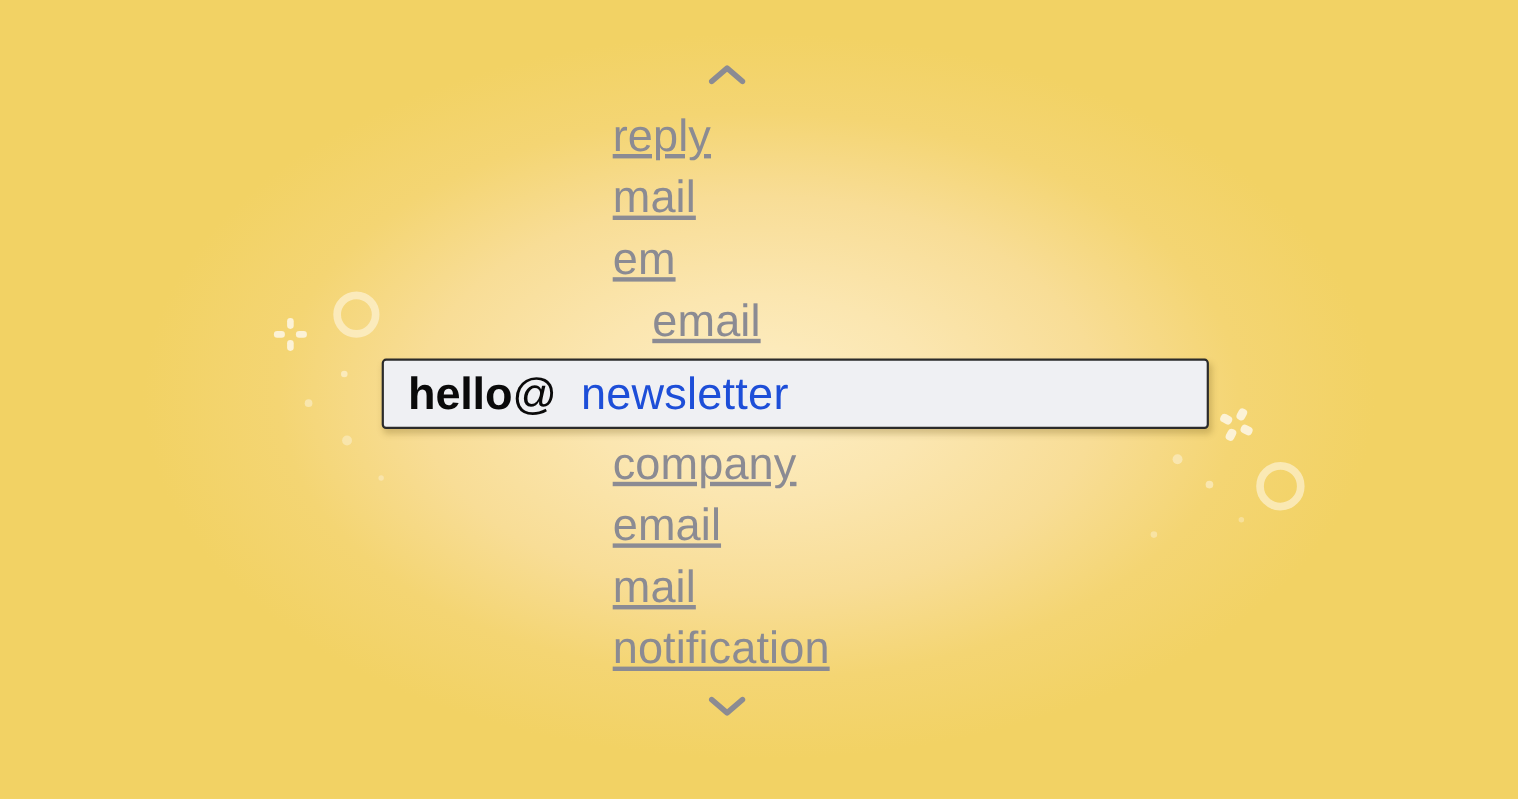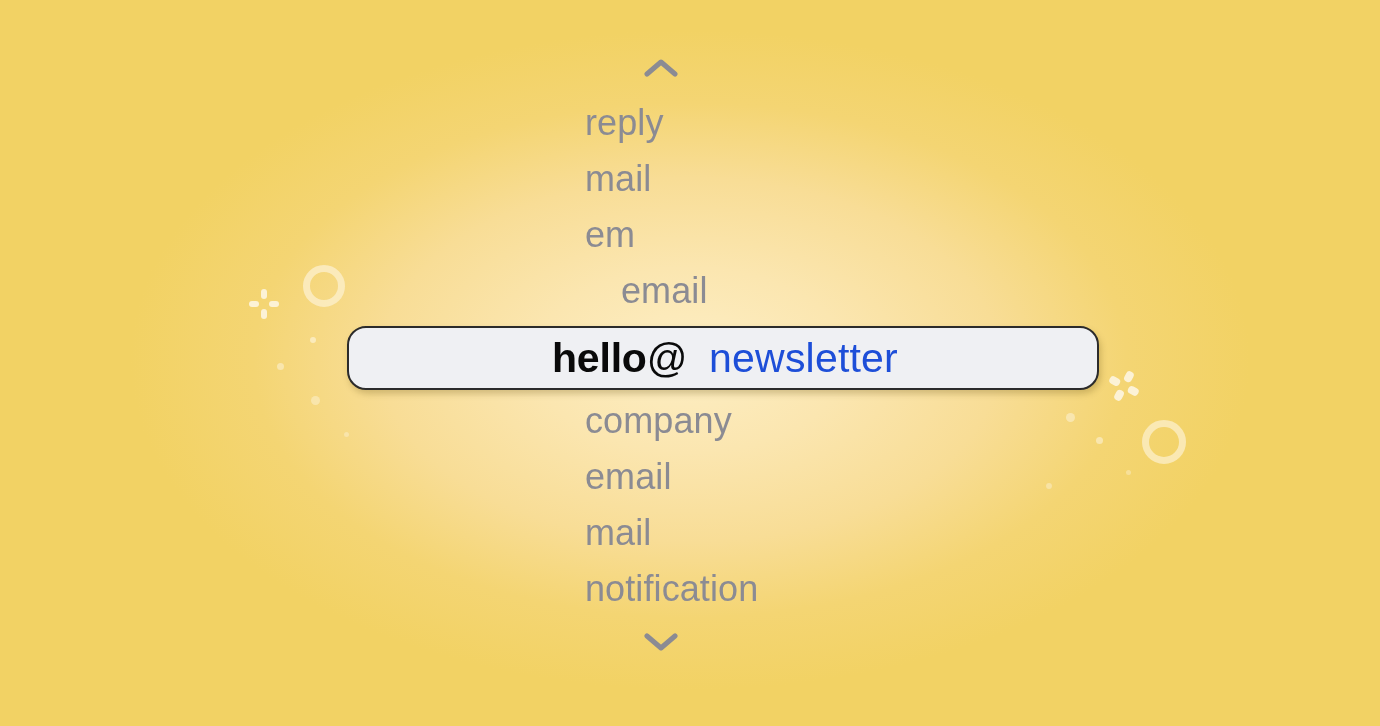--- a/index.html
+++ b/index.html
@@ -76,44 +76,45 @@
     display: flex;
     align-items: center;
     justify-content: center;
   }
   .chevron svg { display: block; }
   #chevron-up   { top: 56px; }
   #chevron-down { top: 630px; }
 
   .option {
     position: absolute;
-    left: 585px;
-    font-size: 36px;
+    left: 557px;
+    font-size: 41px;
     line-height: 44px;
     color: #8b8b93;
     letter-spacing: 0.1px;
     white-space: nowrap;
     font-weight: 400;
+    text-decoration: underline;
   }
 
   
   #email-field {
     position: absolute;
     left: 347px;
     top: 326px;
     width: 752px;
     height: 64px;
     box-sizing: border-box;
     background: #eff0f3;
     border: 2px solid #2b2b2b;
-    border-radius: 19px;
+    border-radius: 4px;
     box-shadow: 2px 4px 6px rgba(120, 95, 30, 0.30);
     display: flex;
     align-items: center;
-    justify-content: center;
+    justify-content: flex-start;
     padding: 0 18px 0 22px;
   }
   .seg {
     font-size: 41px;
     line-height: 48px;
     white-space: nowrap;
   }
   .seg-prefix {
     font-weight: 700;
     color: #0a0a0a;

